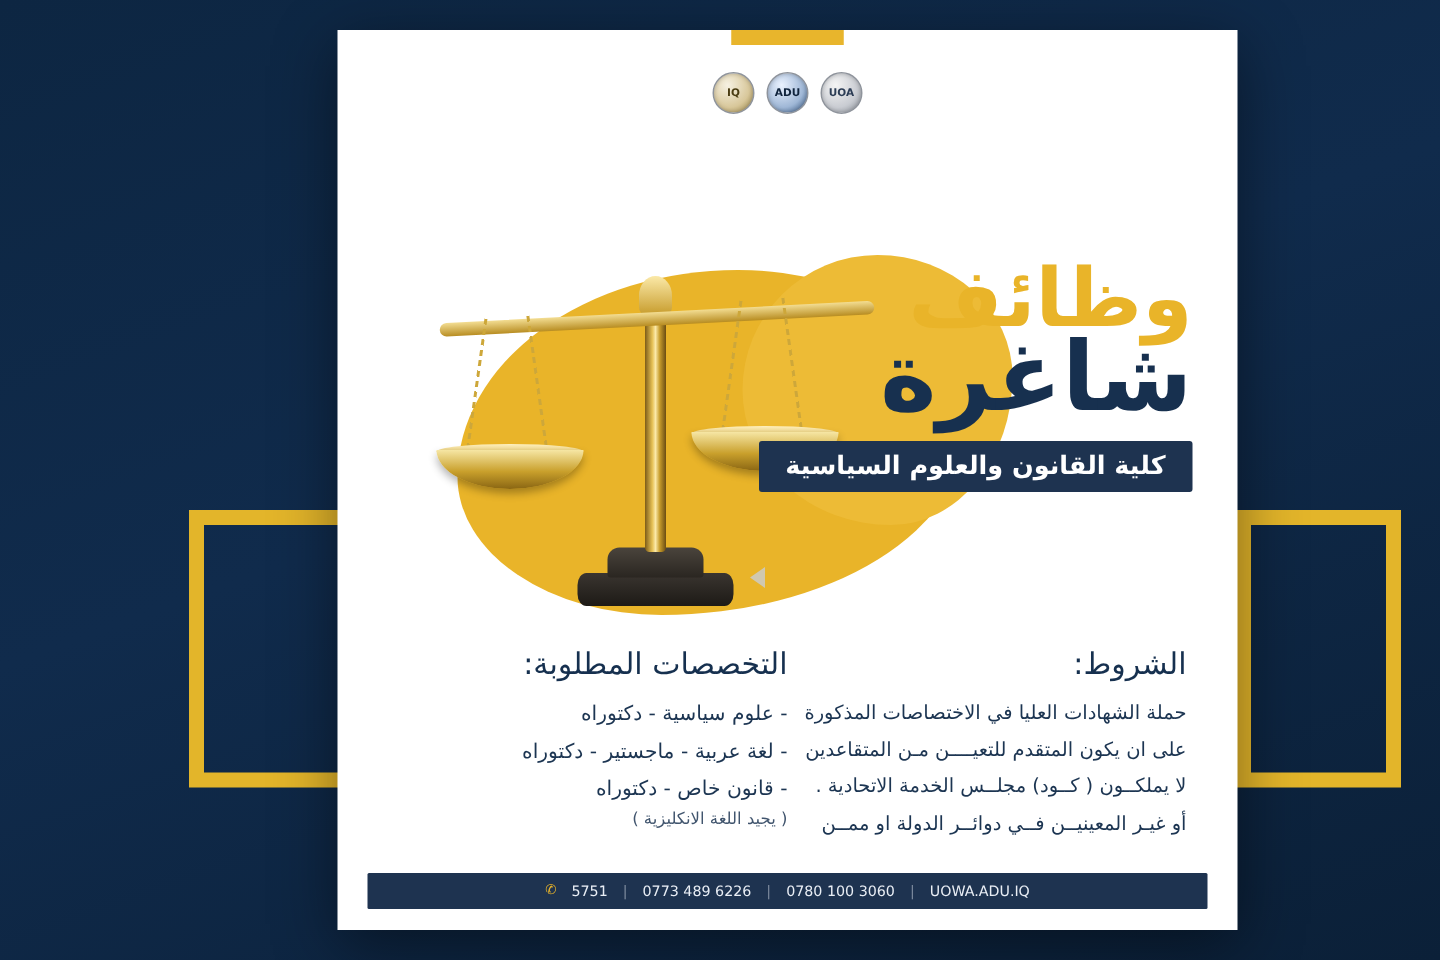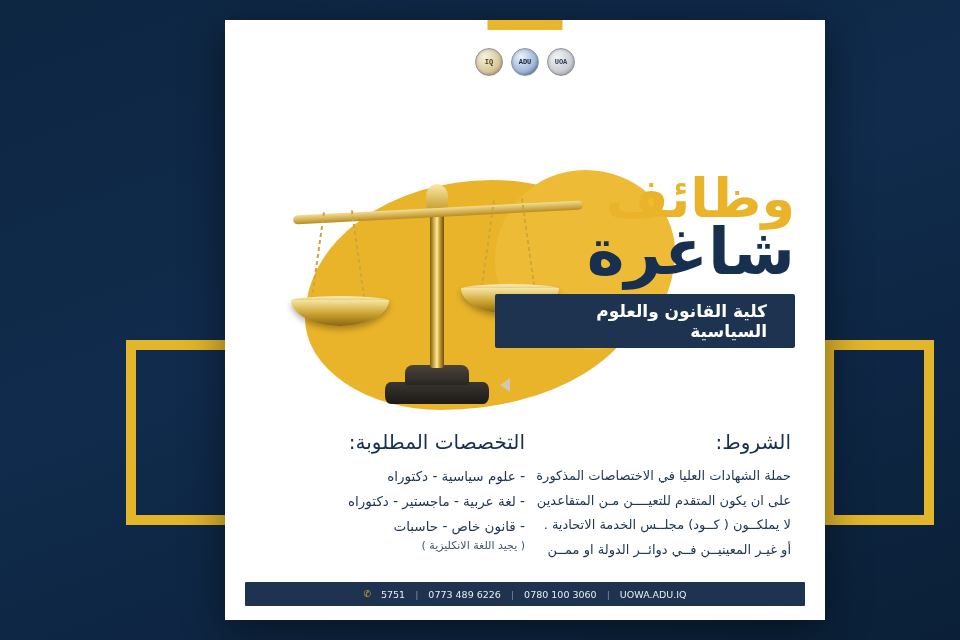--- a/index.html
+++ b/index.html
@@ -40,21 +40,20 @@
     position:absolute;top:28px;left:50%;transform:translateX(-50%);
     display:flex;gap:8px;align-items:center;
   }
   .logo{
     width:26px;height:26px;border-radius:50%;
     background:radial-gradient(circle at 35% 30%,#f4f4f4,#c9ccd2 60%,#8d939c 100%);
     border:1px solid #8f949c;
     display:flex;align-items:center;justify-content:center;
     font-size:7px;color:#2c3d55;font-weight:bold;
     box-shadow:inset 0 0 3px rgba(0,0,0,.25);
-    font-family:Liberation Mono, monospace;
   }
   .logo.mid{background:radial-gradient(circle at 35% 30%,#eaf2ff,#9fb7d6 60%,#2f527f 100%);color:#10243d;}
   .logo.third{background:radial-gradient(circle at 35% 30%,#f6f1e2,#d8c79a 60%,#9b8544 100%);color:#4a3c12;}
 
   
   .blob{
     position:absolute;left:80px;top:160px;width:340px;height:230px;
     background:#e9b429;
     border-radius:55% 45% 60% 40% / 60% 45% 55% 40%;
     filter:blur(.2px);
@@ -109,21 +108,21 @@
     position:absolute;right:30px;top:152px;width:300px;text-align:right;
   }
   .head-1{
     font-size:54px;font-weight:bold;color:#e9b429;line-height:1;letter-spacing:2px;
   }
   .head-2{
     font-size:64px;font-weight:bold;color:#17304f;line-height:1;margin-top:-6px;letter-spacing:2px;
   }
   .subtitle-bar{
     margin-top:10px;display:inline-block;background:#1e3350;color:#ffffff;
-    padding:7px 28px;font-size:17px;font-weight:bold;border-radius:2px;
+    padding:7px 18px;font-size:17px;font-weight:bold;border-radius:2px;
   }
 
   
   .cols{
     position:absolute;left:0;right:0;top:410px;display:flex;
     justify-content:space-between;padding:0 34px;box-sizing:border-box;
   }
   .col{width:270px;text-align:right;}
   .col h3{
     margin:0 0 10px 0;font-size:20px;color:#16304f;font-weight:normal;
@@ -205,21 +204,21 @@
       <div class="line">حملة الشهادات العليا في الاختصاصات المذكورة</div>
       <div class="line">على ان يكون المتقدم للتعيــــن مـن المتقاعدين</div>
       <div class="line">لا يملكــون ( كــود) مجلــس الخدمة الاتحادية .</div>
       <div class="line">أو غيـر المعينيــن فــي دوائــر الدولة او ممــن</div>
     </div>
 
     <div class="col">
       <h3>التخصصات المطلوبة:</h3>
       <div class="line">- علوم سياسية - دكتوراه</div>
       <div class="line">- لغة عربية - ماجستير - دكتوراه</div>
-      <div class="line">- قانون خاص - حاسبات</div>
+      <div class="line">- قانون خاص - دكتوراه</div>
       <div class="note">( يجيد اللغة الانكليزية )</div>
     </div>
 
   </div>
 
   <div class="footer">
     <span class="phone-icon">✆</span>
     <span>5751</span>
     <span class="sep">|</span>
     <span>0773 489 6226</span>

